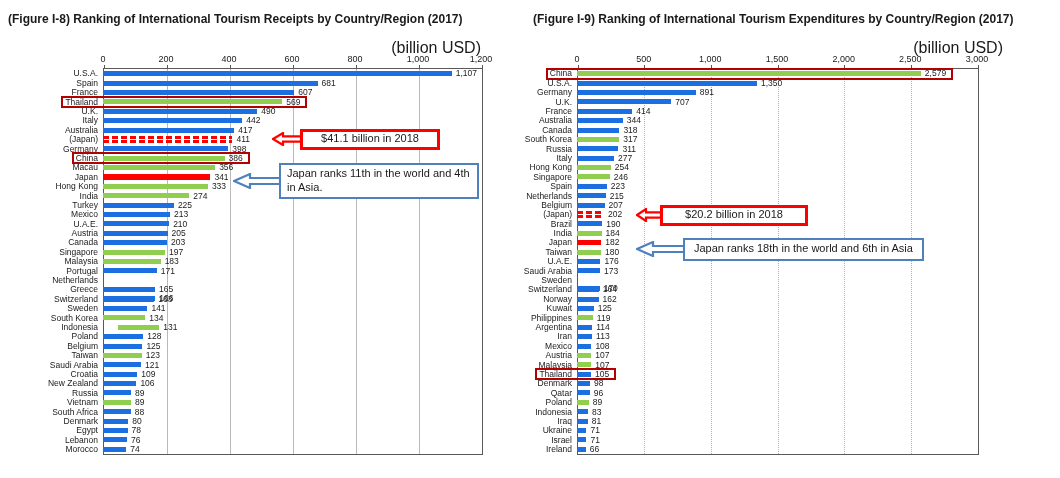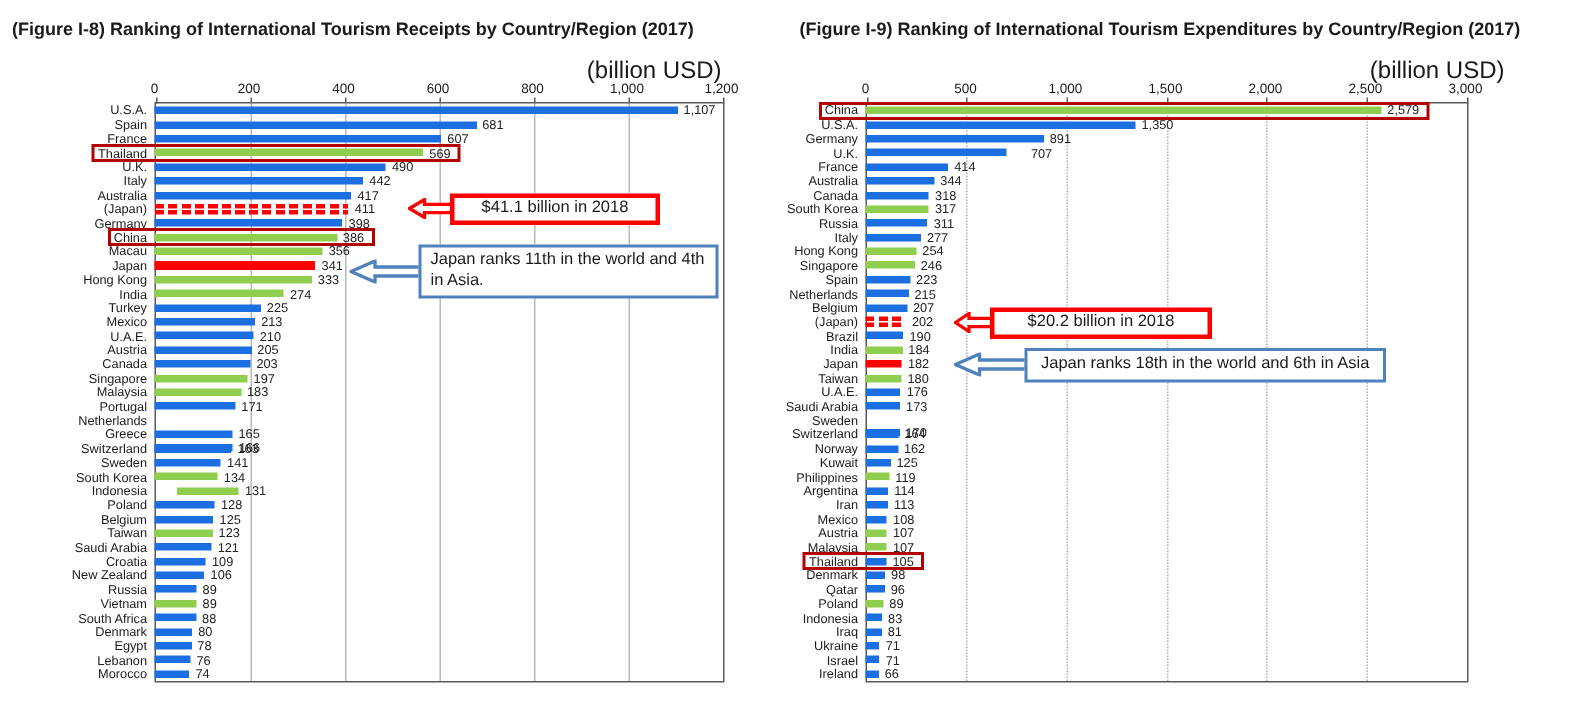--- a/index.html
+++ b/index.html
@@ -39,21 +39,21 @@
   .ann svg{flex:none;display:block;margin-right:-2px;}
   .ann-box{background:#fff;box-sizing:border-box;display:flex;align-items:center;font-size:11px;line-height:1.25;}
   .ann-box.red{border:3px solid var(--ann-red);justify-content:center;}
   .ann-box.blue{border:2.5px solid var(--ann-blue);}
   #f0-ann-red{left:264px;top:118px;height:22px;}
   #f0-ann-red .ann-box{width:140px;height:21px;}
   #f0-ann-blue{left:225px;top:153px;}
   #f0-ann-blue .ann-box{width:200px;padding:2px 6px;}
   #f1-ann-red{left:131px;top:194px;height:22px;}
   #f1-ann-red .ann-box{width:148px;height:21px;}
-  #f1-ann-blue{left:131px;top:221px;height:24px;}
+  #f1-ann-blue{left:131px;top:227px;height:24px;}
   #f1-ann-blue .ann-box{white-space:nowrap;padding:3px 9px;height:23px;}
   .arrow-red{stroke:var(--ann-red);}
   .arrow-blue{stroke:var(--ann-blue);}
 </style>
 </head>
 <body>
 
 <div class="figure" id="fig0">
   <div class="fig-title">(Figure I-8) Ranking of International Tourism Receipts by Country/Region (2017)</div>
   <div class="fig-unit">(billion USD)</div>
@@ -435,21 +435,21 @@
         </div>
         <div class="row" style="height: 9.4px;">
           <span class="clabel" style="width: 72px;"><span>Germany</span></span>
           <span class="cell" style="width: 400px;">
             <span class="bar blue" style="width: 118.8px;"></span>
             <span class="val">891</span>
           </span>
         </div>
         <div class="row" style="height: 9.4px;">
           <span class="clabel" style="width: 72px;"><span>U.K.</span></span>
-          <span class="cell" style="width: 452px; gap: 12px;">
+          <span class="cell" style="width: 452px;">
             <span class="bar blue" style="width: 94.2667px;"></span>
             <span class="val">707</span>
           </span>
         </div>
         <div class="row" style="height: 9.4px;">
           <span class="clabel" style="width: 72px;"><span>France</span></span>
           <span class="cell" style="width: 400px;">
             <span class="bar blue" style="width: 55.2px;"></span>
             <span class="val">414</span>
           </span>

